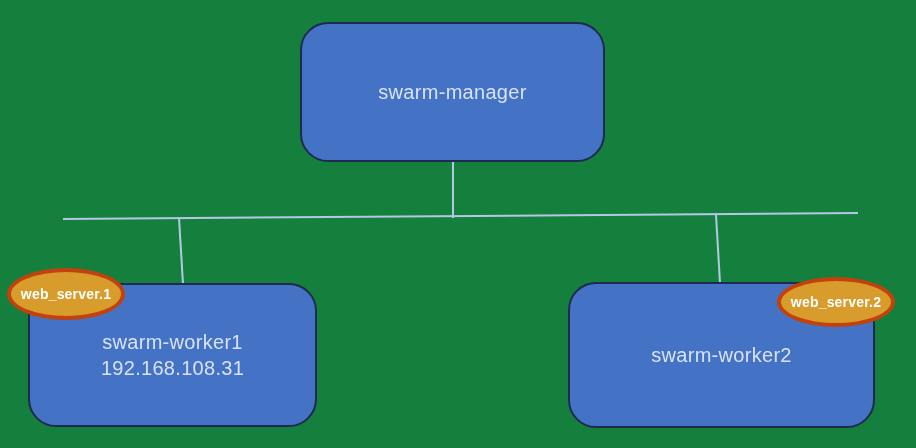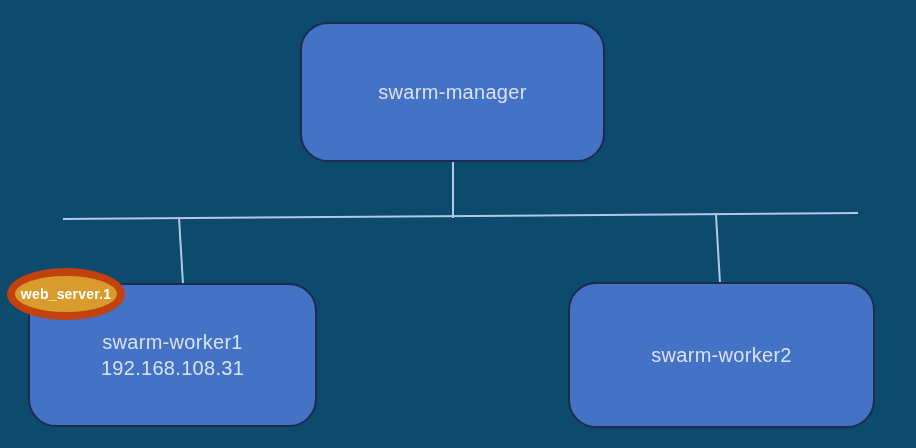--- a/index.html
+++ b/index.html
@@ -5,21 +5,21 @@
   html, body {
     margin: 0;
     padding: 0;
     background: #ffffff;
     font-family: "Liberation Sans", sans-serif;
   }
   .canvas {
     position: relative;
     width: 916px;
     height: 448px;
-    background: #0c4a6e;
+    background: #15803d;
     overflow: hidden;
   }
   .connectors {
     position: absolute;
     left: 0;
     top: 0;
     width: 916px;
     height: 448px;
     z-index: 1;
   }
@@ -45,21 +45,21 @@
     text-align: center;
     letter-spacing: 0.3px;
   }
   .node-manager { left: 300px; top: 22px;  width: 305px; height: 140px; }
   .node-worker1 { left: 28px;  top: 283px; width: 289px; height: 144px; }
   .node-worker2 { left: 568px; top: 282px; width: 307px; height: 146px; }
   .service {
     position: absolute;
     z-index: 3;
     background: #D79C2B;
-    border: 8px solid #c2410c;
+    border: 4px solid #c2410c;
     border-radius: 50%;
     box-sizing: border-box;
     display: flex;
     align-items: center;
     justify-content: center;
     color: #FFFFFF;
     font-size: 14px;
     font-weight: bold;
     letter-spacing: 0.2px;
   }
@@ -90,14 +90,17 @@
 
   <div class="node node-worker2">
     <div class="node-name">swarm-worker2</div>
   </div>
 
   <div class="service service-1">
     <span>web_server.1</span>
   </div>
 
 
+  <div class="service service-2">
+    <span>web_server.2</span>
+  </div>
 
 </div>
 
 </body></html>

